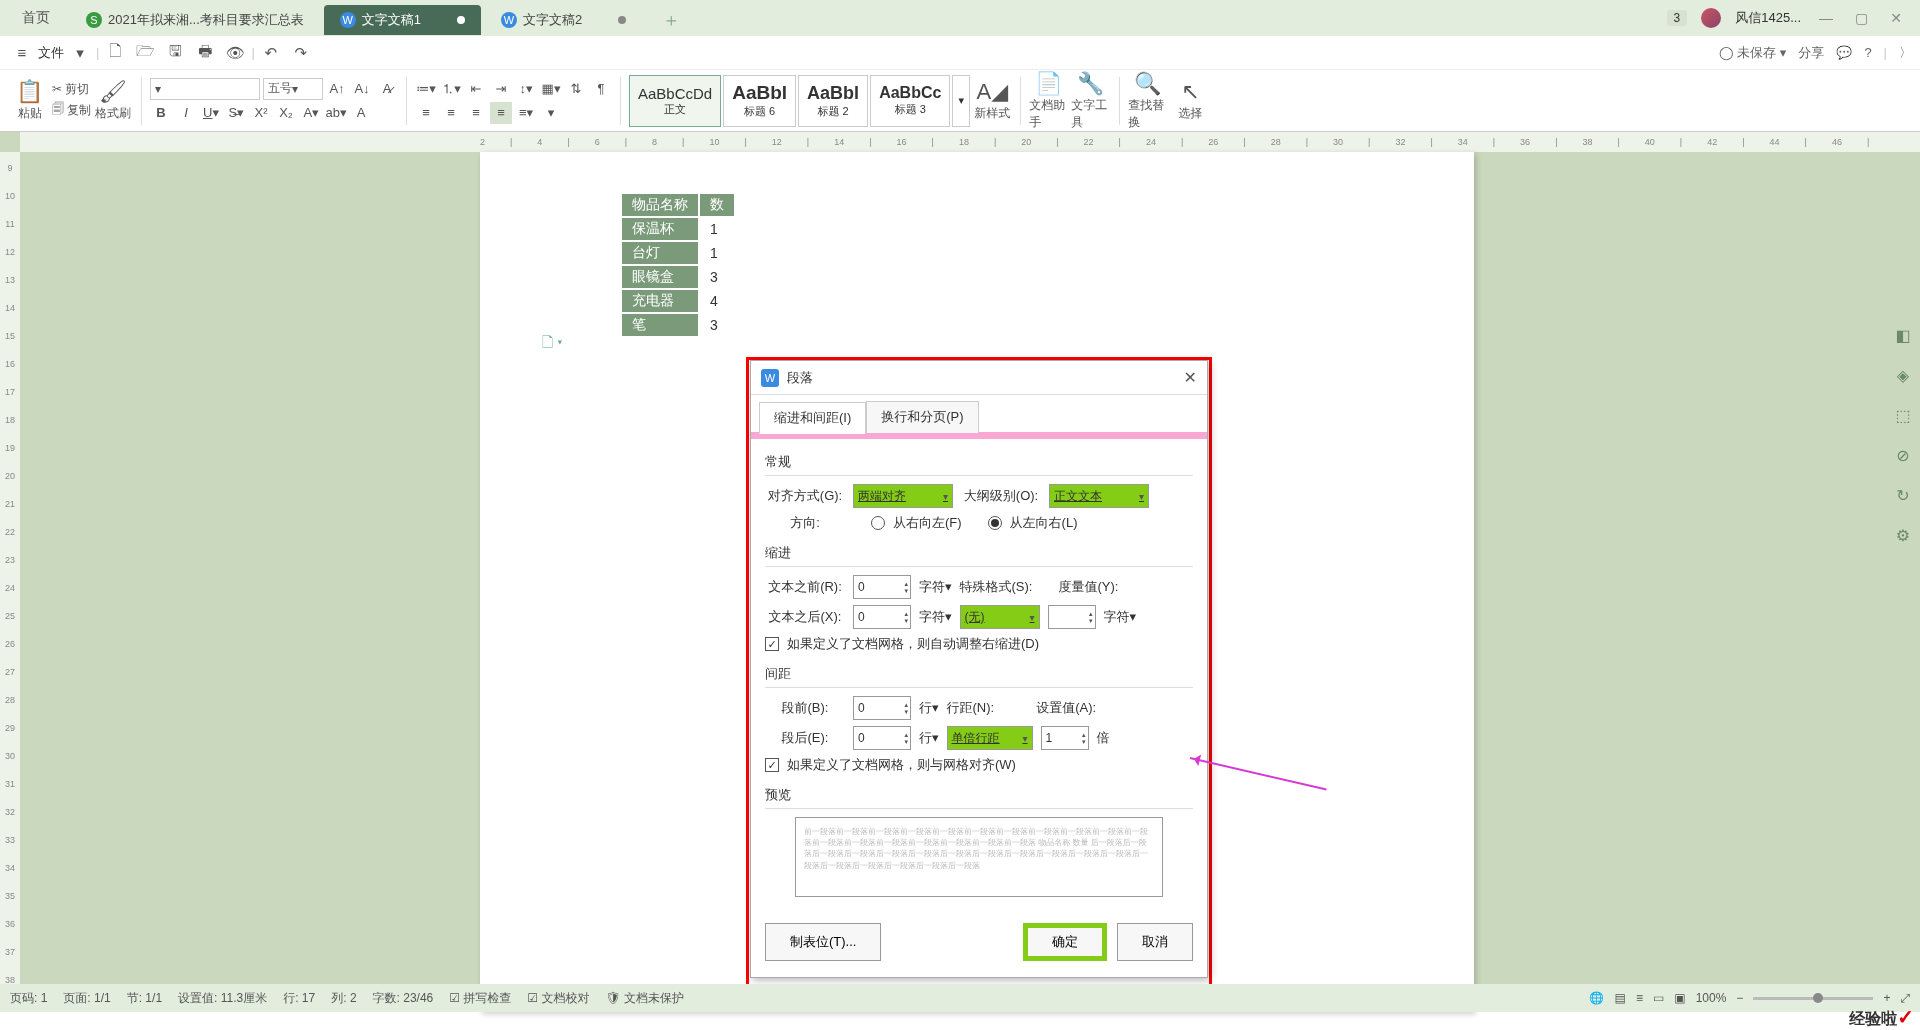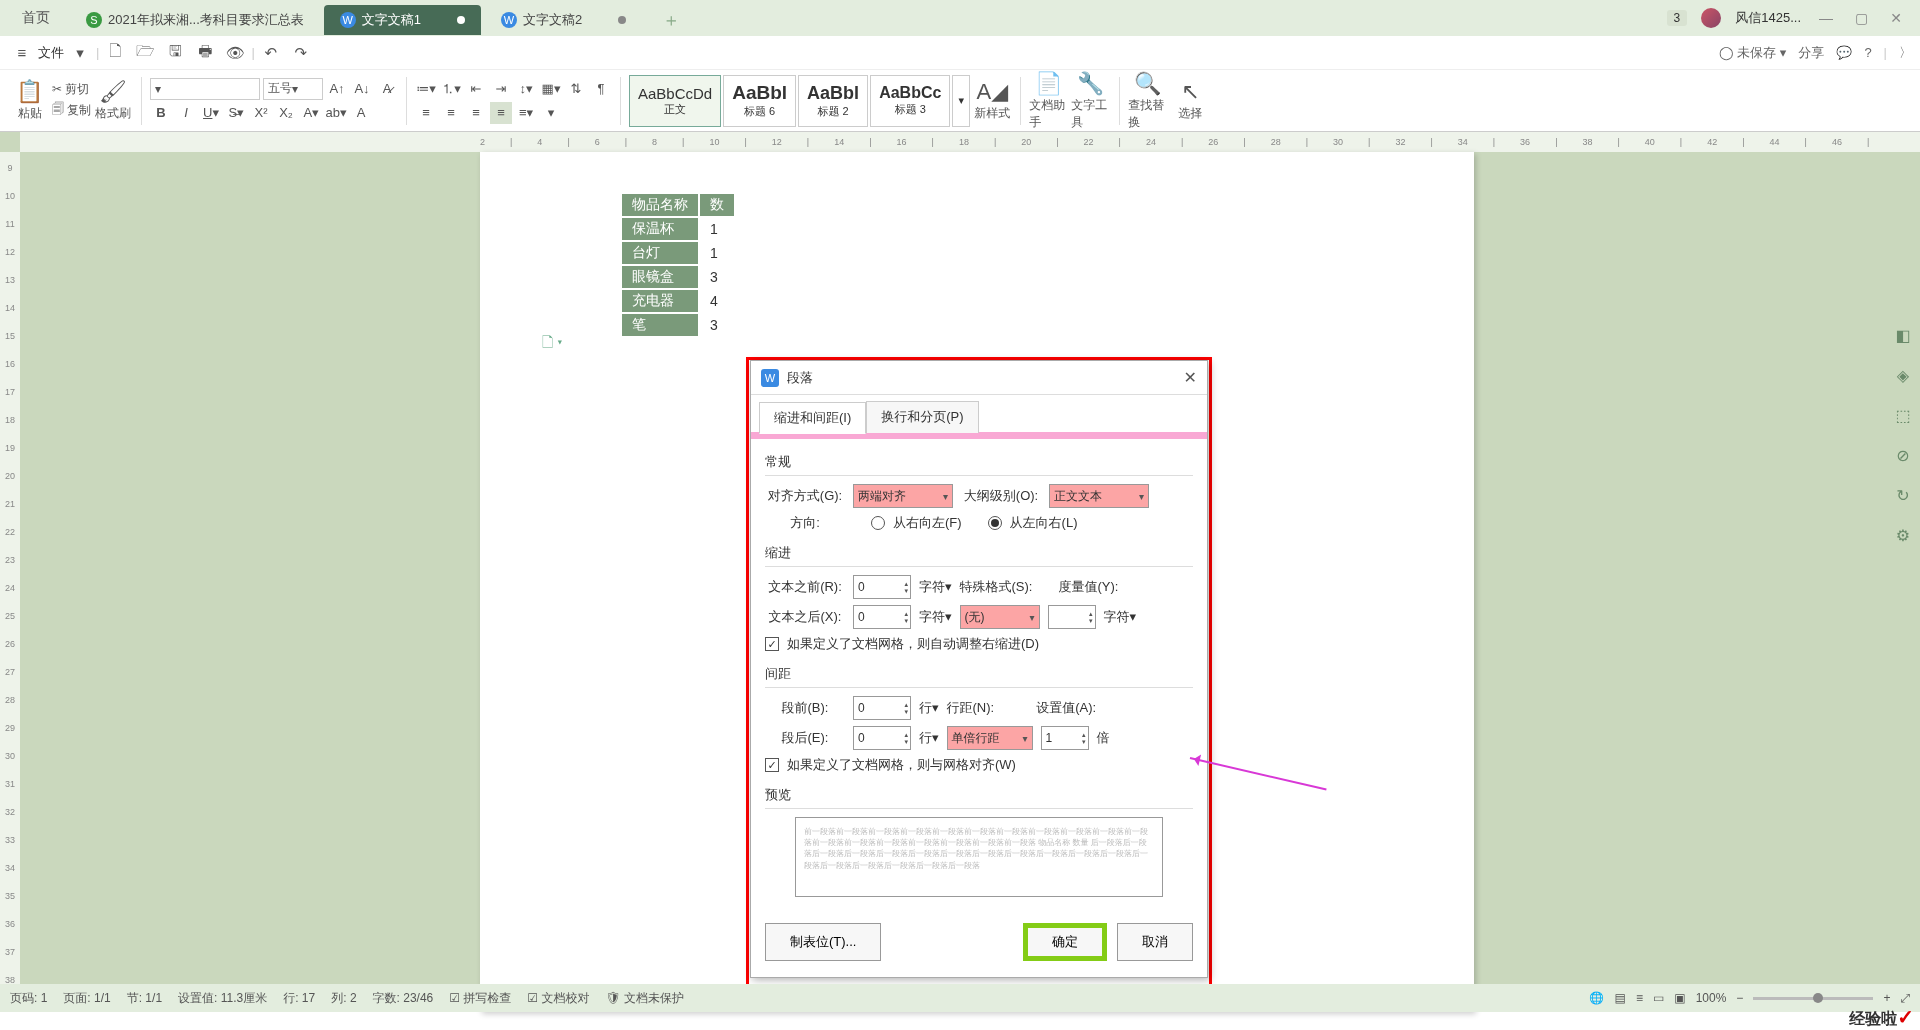--- a/index.html
+++ b/index.html
@@ -56,21 +56,21 @@
 .dlg-title { height: 34px; display: flex; align-items: center; padding: 0 10px; border-bottom: 1px solid #ddd; }
 .dlg-title .ic { width: 18px; height: 18px; background: #3a8ae2; border-radius: 3px; margin-right: 8px; display: flex; align-items: center; justify-content: center; color: #fff; font-size: 11px; }
 .dlg-title .x { margin-left: auto; font-size: 16px; color: #555; }
 .dlg-tabs { display: flex; padding: 6px 8px 0; }
 .dlg-tab { padding: 6px 14px; border: 1px solid #ccc; border-bottom: none; background: #f7f7f7; font-size: 13px; }
 .dlg-tab.active { background: #fff; border-bottom: 1px solid #fff; position: relative; top: 1px; }
 .dlg-body { padding: 8px 14px; border-top: 7px solid #f9a8d4; margin-top: -1px; }
 .sec-title { font-size: 13px; padding: 6px 0 4px; border-bottom: 1px solid #ddd; margin-bottom: 8px; }
 .frow { display: flex; align-items: center; gap: 8px; margin: 6px 0; font-size: 13px; text-align: center; }
 .frow label { min-width: 80px; }
-.sel { border: 1px solid #999; height: 24px; padding: 0 4px; font-size: 12px; background: #fca5a5; display: flex; align-items: center; justify-content: space-between; }
+.sel { border: 1px solid #999; height: 24px; padding: 0 4px; font-size: 12px; background: #84cc16; display: flex; align-items: center; justify-content: space-between; text-decoration: underline; }
 .sel::after { content: "▾"; font-size: 10px; color: #555; margin-left: 4px; }
 .spin { border: 1px solid #999; height: 24px; width: 58px; display: flex; align-items: center; padding: 0 4px; font-size: 12px; position: relative; background: #fff; }
 .spin::after { content: "▴\A▾"; white-space: pre; font-size: 7px; line-height: 7px; position: absolute; right: 2px; color: #555; }
 .radio { width: 14px; height: 14px; border: 1px solid #555; border-radius: 50%; display: inline-flex; align-items: center; justify-content: center; }
 .radio.on::after { content: ""; width: 8px; height: 8px; background: #333; border-radius: 50%; }
 .chk { width: 14px; height: 14px; border: 1px solid #555; display: inline-flex; align-items: center; justify-content: center; font-size: 11px; color: #333; }
 .preview-box { border: 1px solid #999; height: 80px; margin: 8px 30px; padding: 8px; font-size: 8px; color: #bbb; line-height: 1.4; }
 .dlg-foot { display: flex; padding: 10px 14px 16px; gap: 10px; }
 .btn { border: 1px solid #999; padding: 5px 24px; background: #f7f7f7; font-size: 13px; }
 .btn.primary { border: 5px solid #84cc16; }

